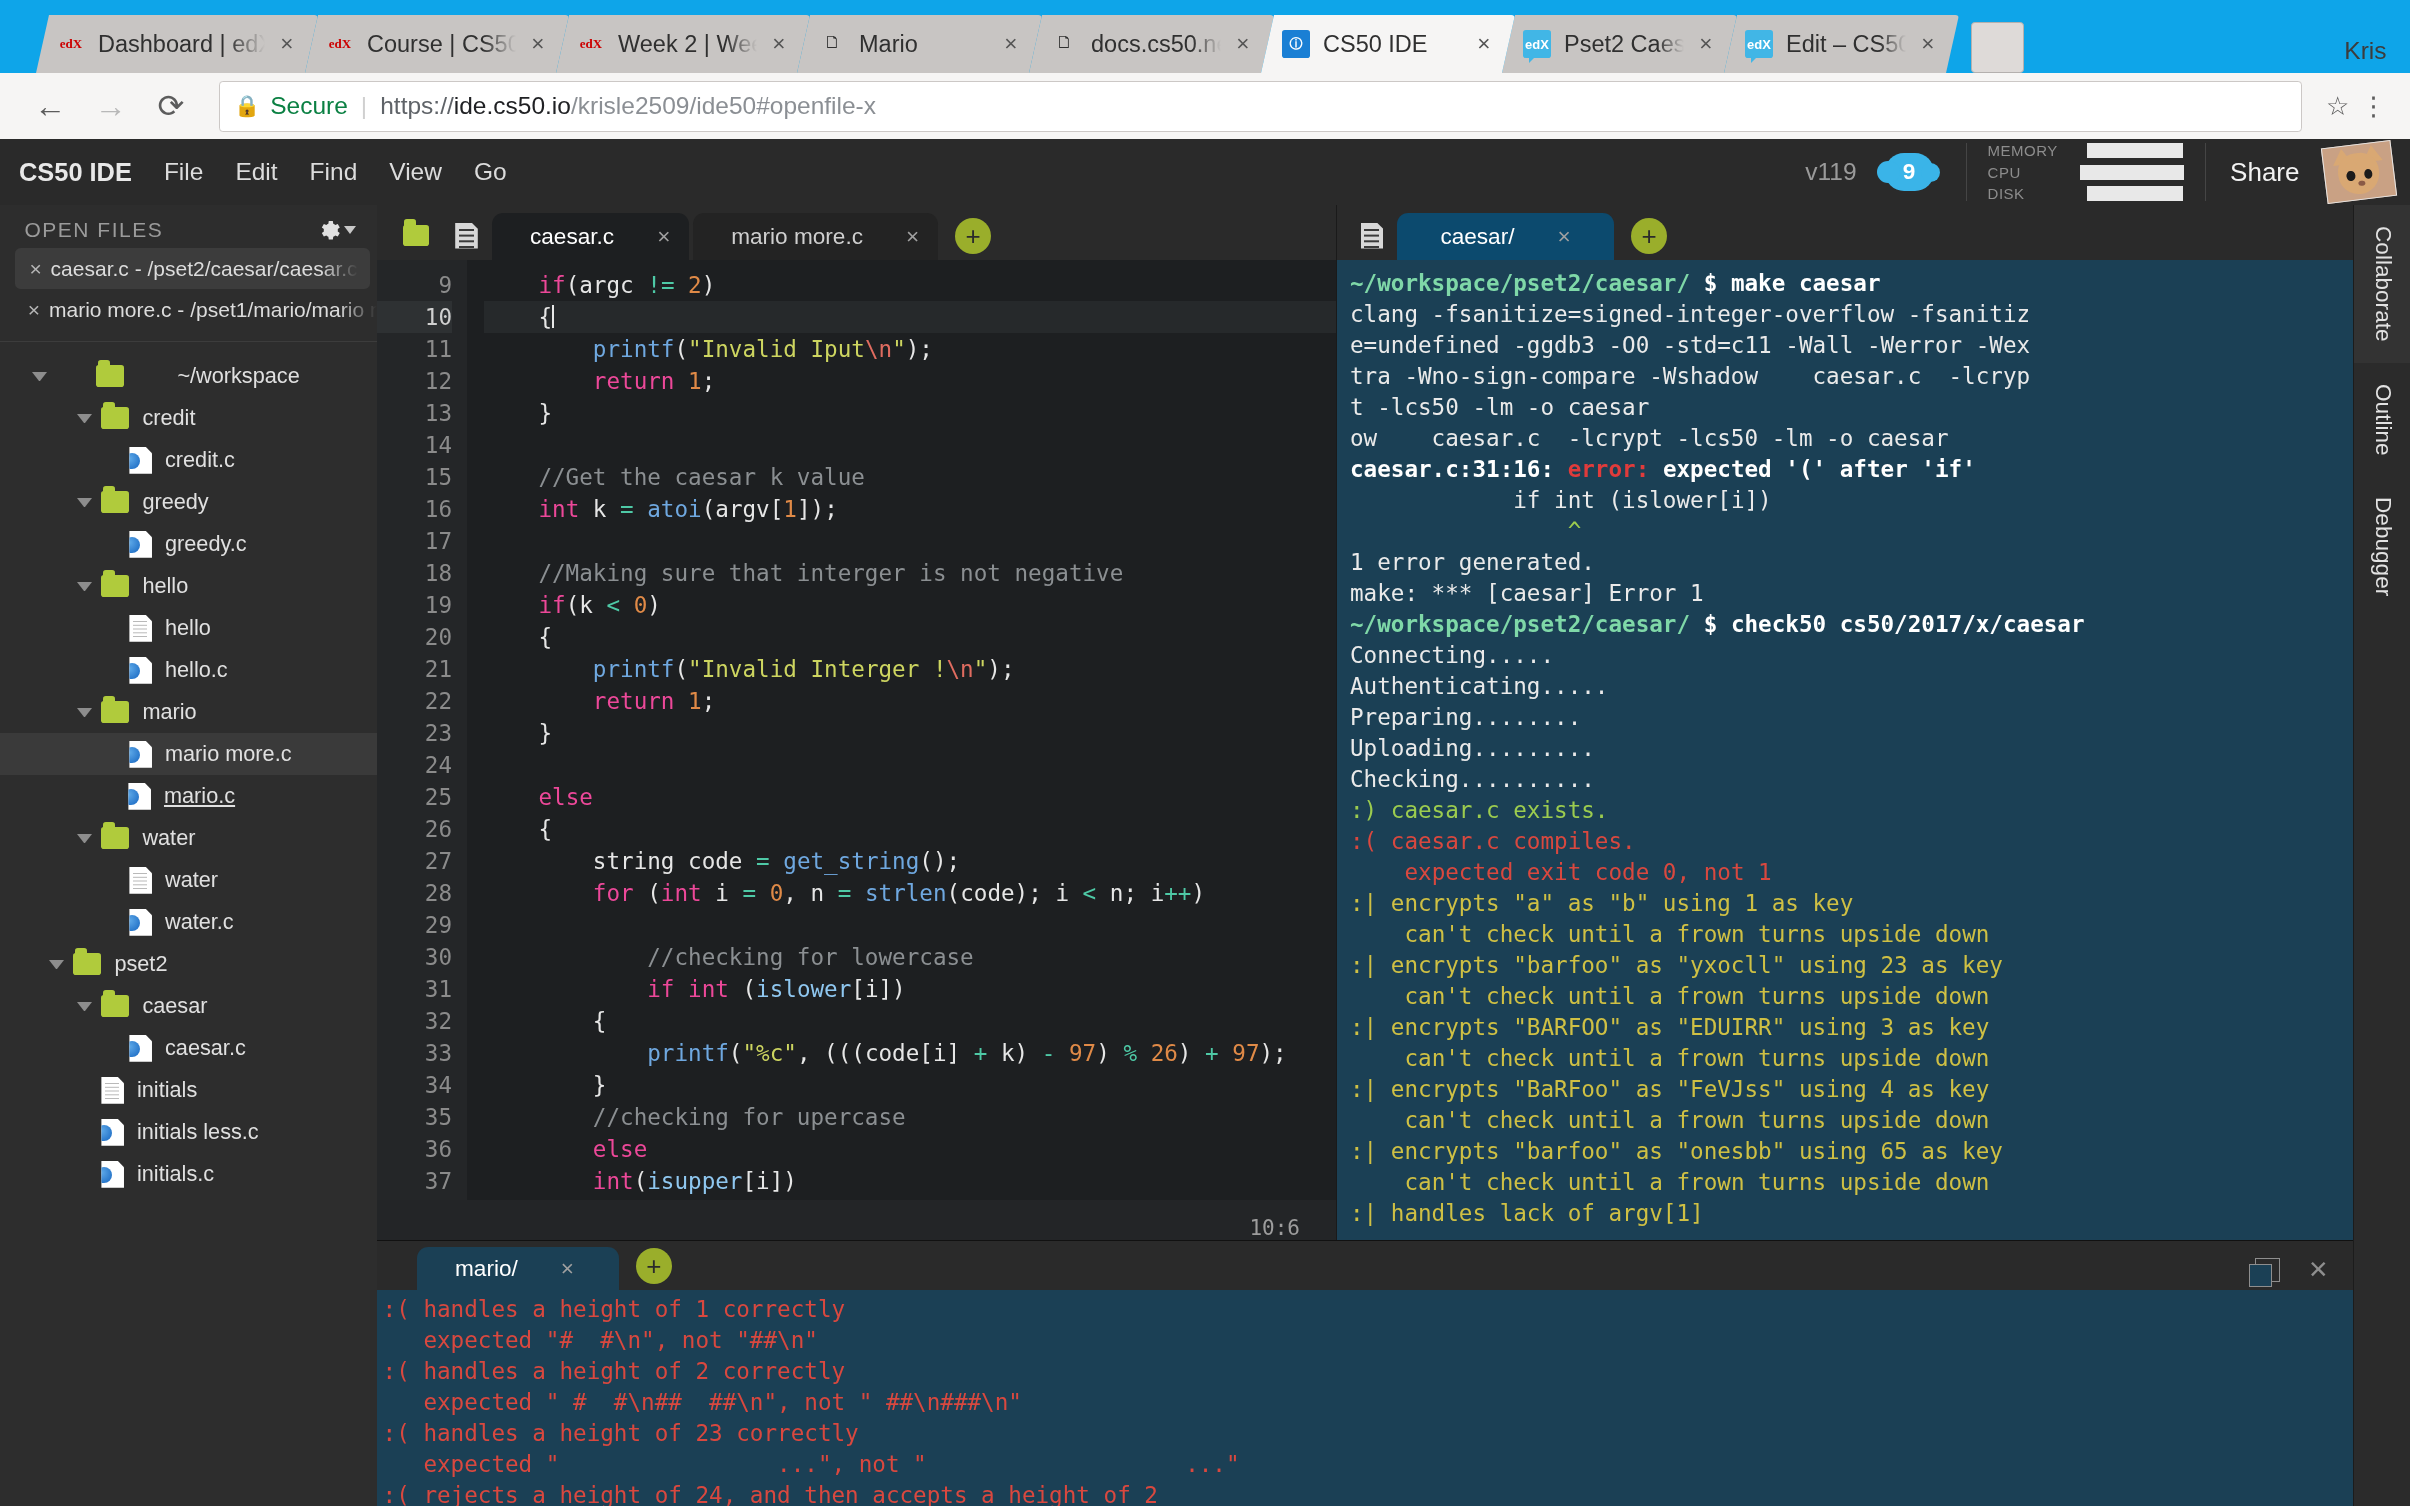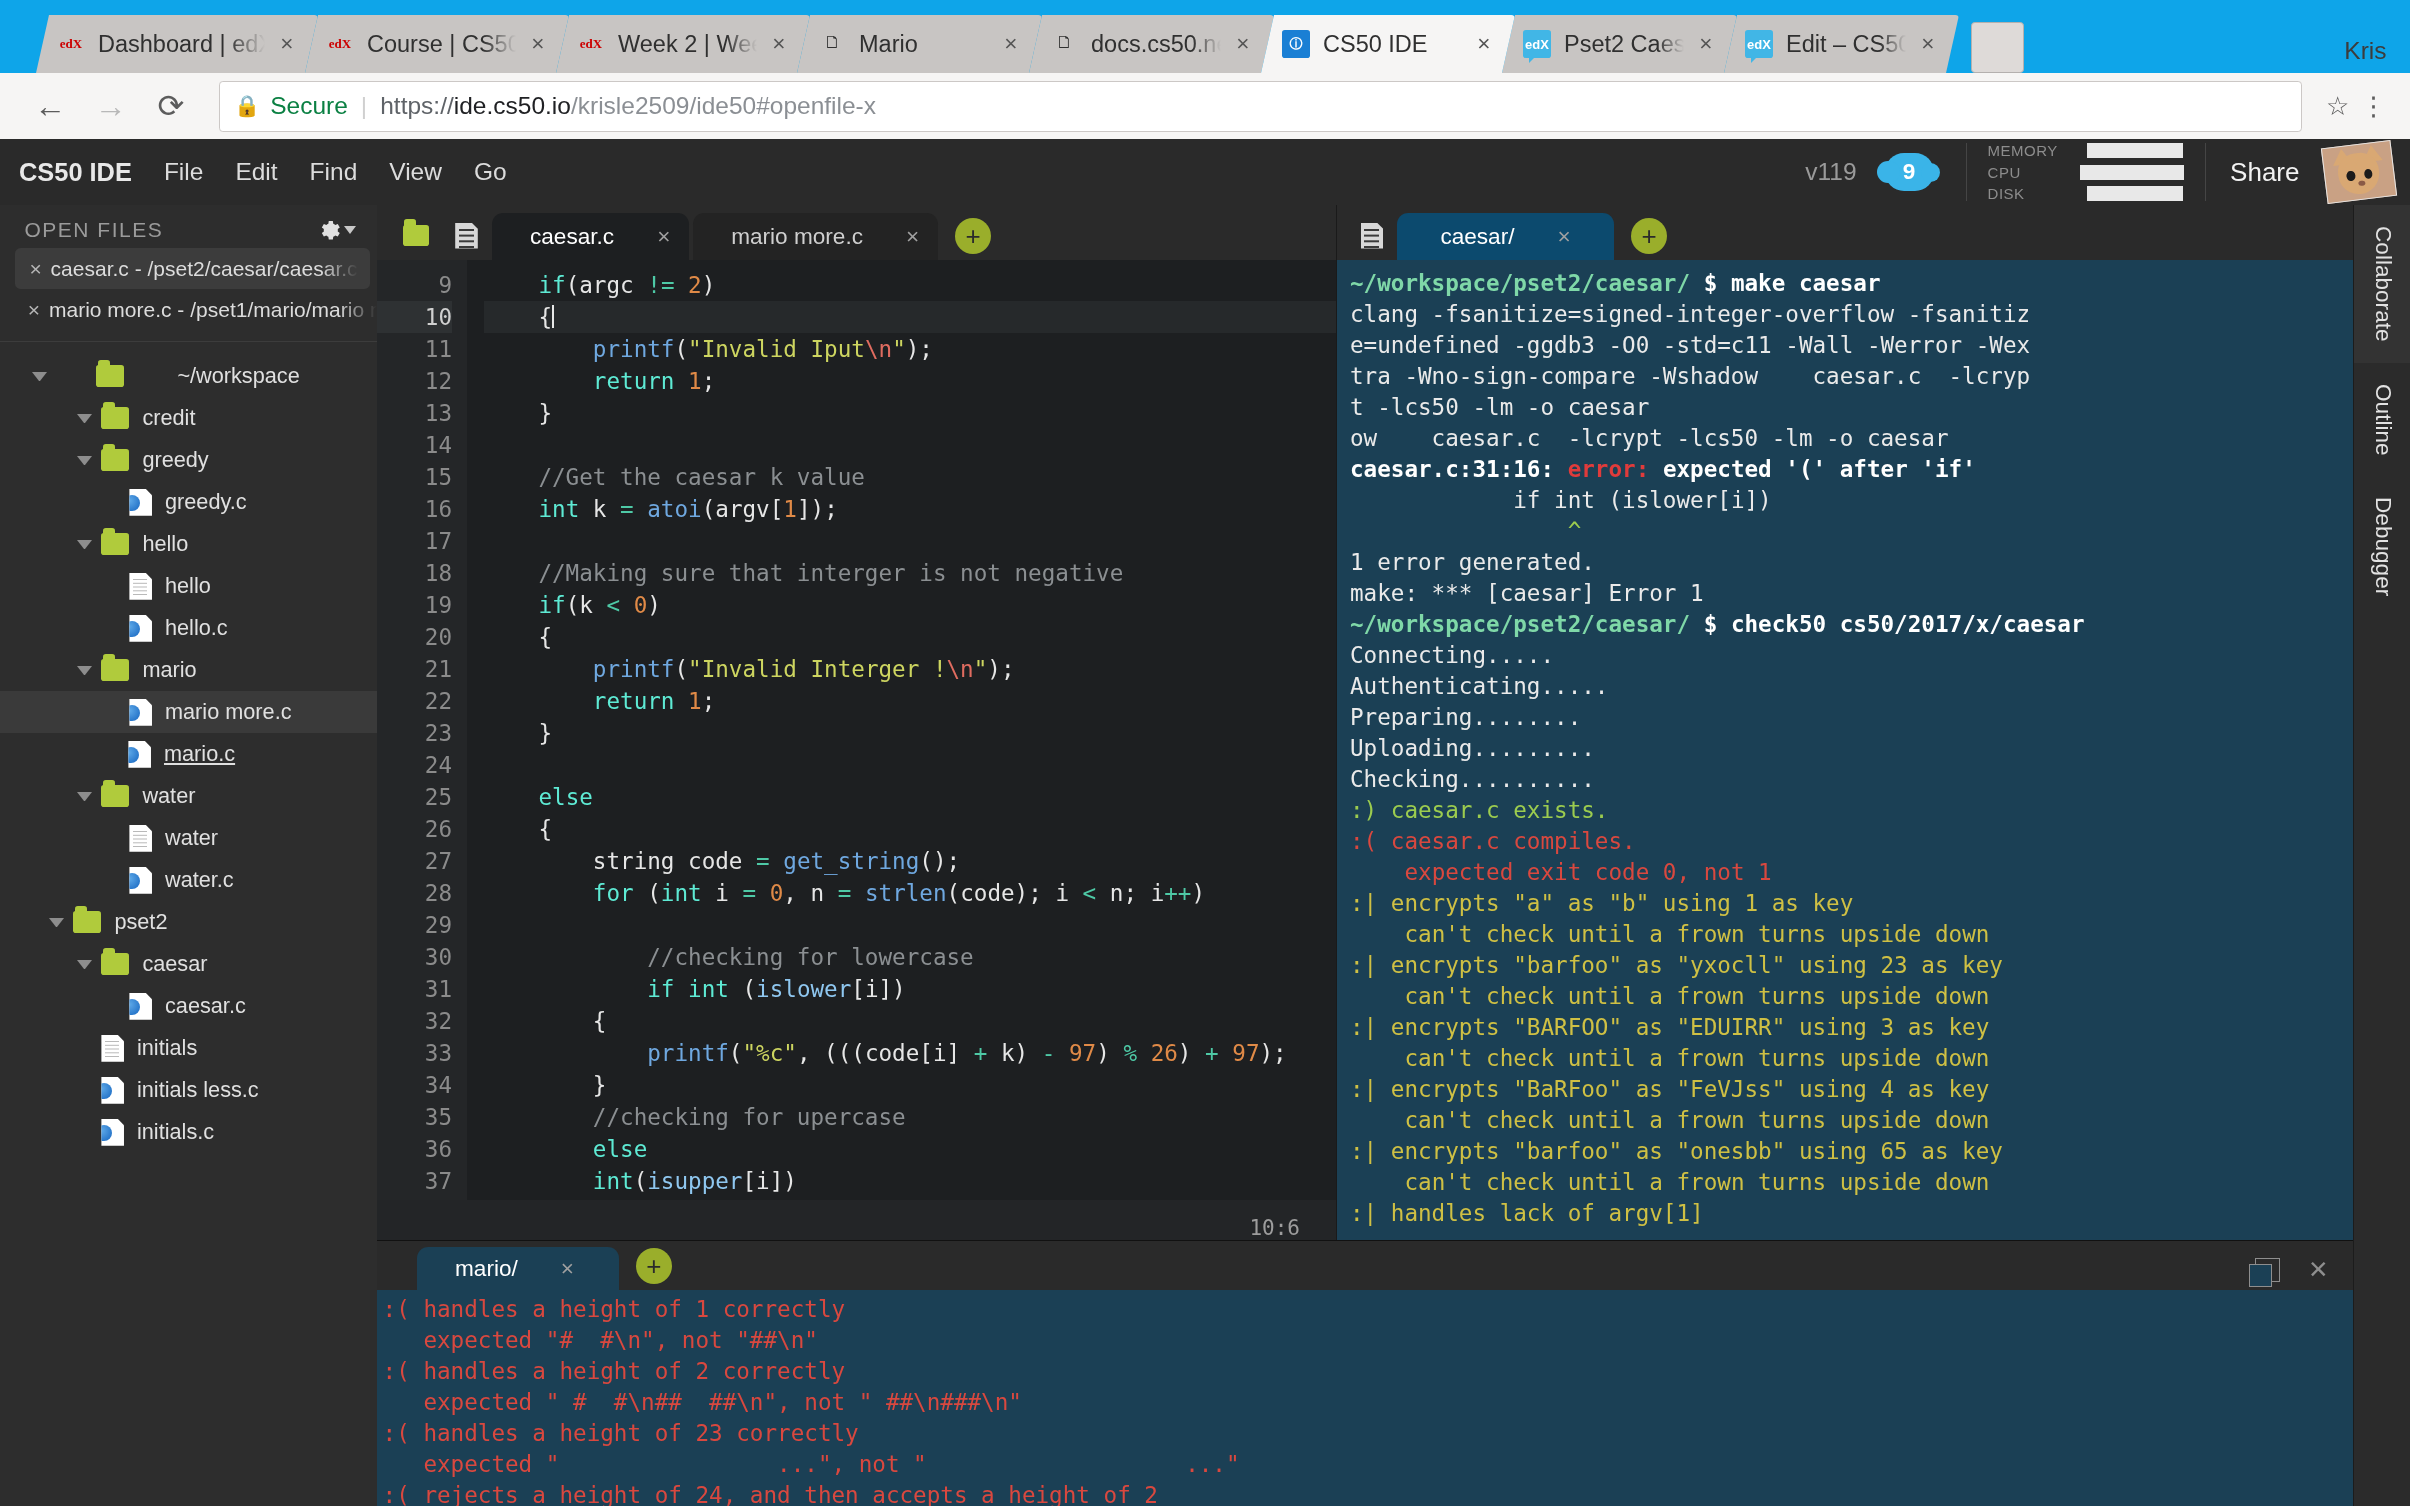--- a/index.html
+++ b/index.html
@@ -146,21 +146,21 @@
   #code-wrap { flex: 1 1 auto; display: flex; position: relative; overflow: hidden; background: #1d1f21; }
   #gutter { width: 90px; flex: 0 0 90px; background: #242628; color: #8b8b8b;
             font-family: "DejaVu Sans Mono", monospace; font-size: 22.6px; text-align: right;
             padding: 8.5px 15px 0 0; }
   #gutter div { height: 32px; line-height: 32px; }
   #gutter div.cur { background: #2e3133; color: #d0d0d0; }
   #code { flex: 1 1 auto; font-family: "DejaVu Sans Mono", monospace; font-size: 22.6px;
           padding: 8.5px 0 0 17px; white-space: pre; overflow: hidden; position: relative; }
   #code .ln { height: 32px; line-height: 32px; }
   #code .ln.cur { background: #26292b; }
-  .kw { color: #5eead4; margin-top: 47px; }   .fn  { color: #6fa8e0; }
+  .kw { color: #ec4899; margin-top: 47px; }   .fn  { color: #6fa8e0; }
   .str{ color: #cdd560; }   .num { color: #e08a47; }
   .cmt{ color: #8b8f92; }   .op  { color: #4ec9a6; }
   .pl { color: #e6e6e6; }   .esc { color: #e06c60; } .ident { color: #8fc7f0; }
   .caret { display:inline-block; width:1.9px; height:23.5px; background:#e8e8e8; vertical-align:-3.8px; }
   #editor-status { height: 40px; flex: 0 0 40px; background: #232527; display: flex; align-items: flex-end;
                    justify-content: flex-end; padding-right: 36px; color: #9d9d9d;
                    font-family: "DejaVu Sans Mono", monospace; font-size: 21px; }
 
   
   #term-pane { width: 1017px; flex: 0 0 1017px; display: flex; flex-direction: column;
@@ -330,20 +330,25 @@
     <div id="file-tree">
         <div class="tree-row" style="padding-left: 32px; gap: 40px;">
           <span class="tw"></span>
           <span class="ico-folder"></span>
           <span>~/workspace</span>
         </div>
         <div class="tree-row" style="padding-left: 77px;">
           <span class="tw"></span>
           <span class="ico-folder"></span>
           <span>credit</span>
+        </div>
+        <div class="tree-row" style="padding-left: 105px;">
+          <span style="width: 15px; flex: 0 0 15px; margin-right: 9.4px;"></span>
+          <span class="ico-file c"></span>
+          <span>credit.c</span>
         </div>
         <div class="tree-row" style="padding-left: 77px;">
           <span class="tw"></span>
           <span class="ico-folder"></span>
           <span>greedy</span>
         </div>
         <div class="tree-row" style="padding-left: 105px;">
           <span style="width: 15px; flex: 0 0 15px; margin-right: 9.4px;"></span>
           <span class="ico-file c"></span>
           <span>greedy.c</span>

